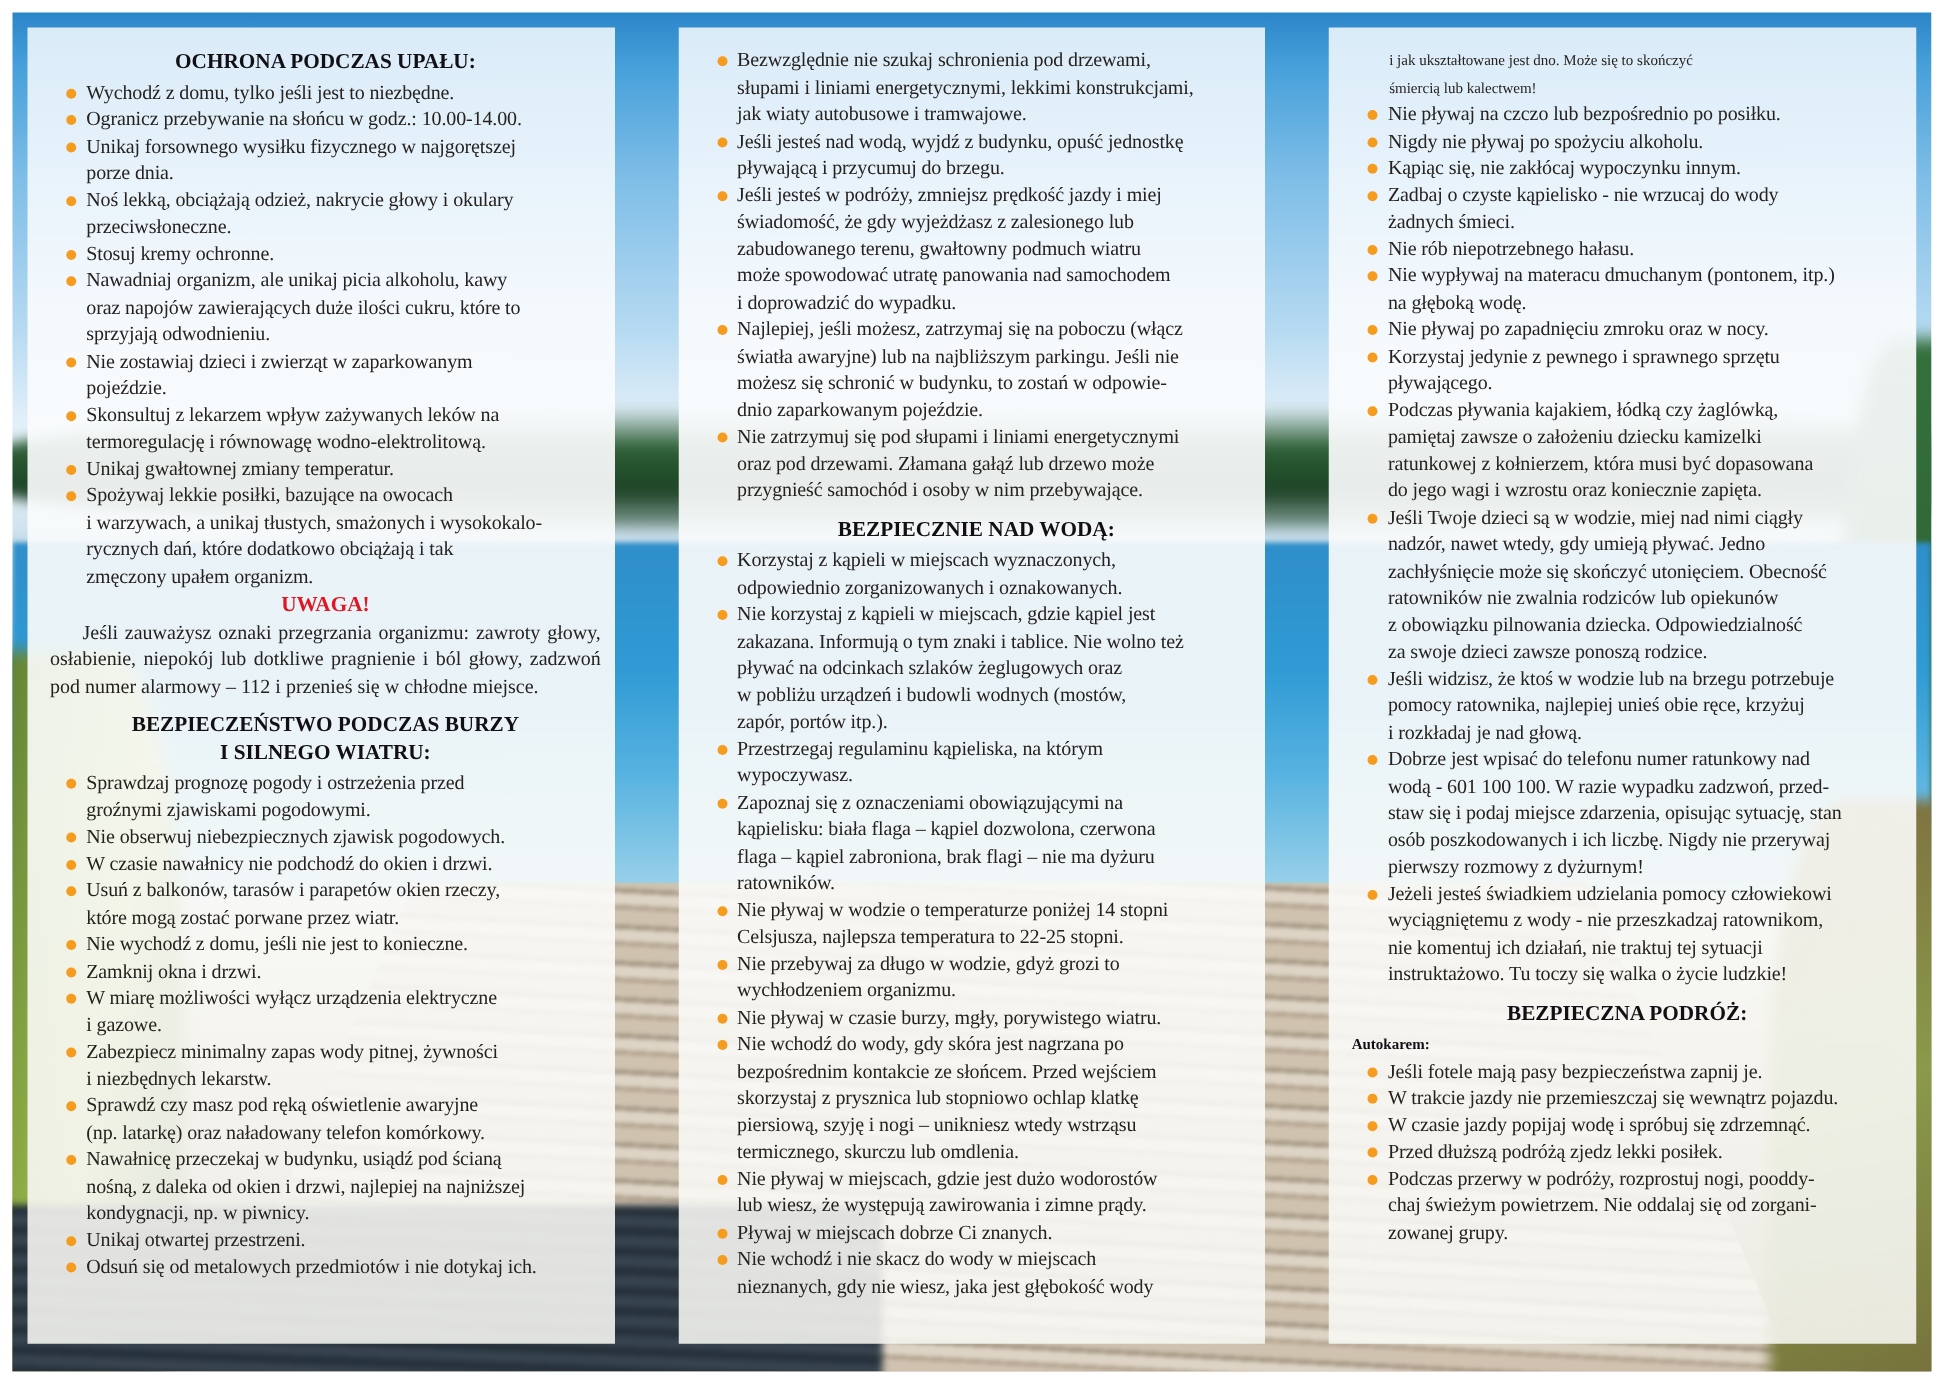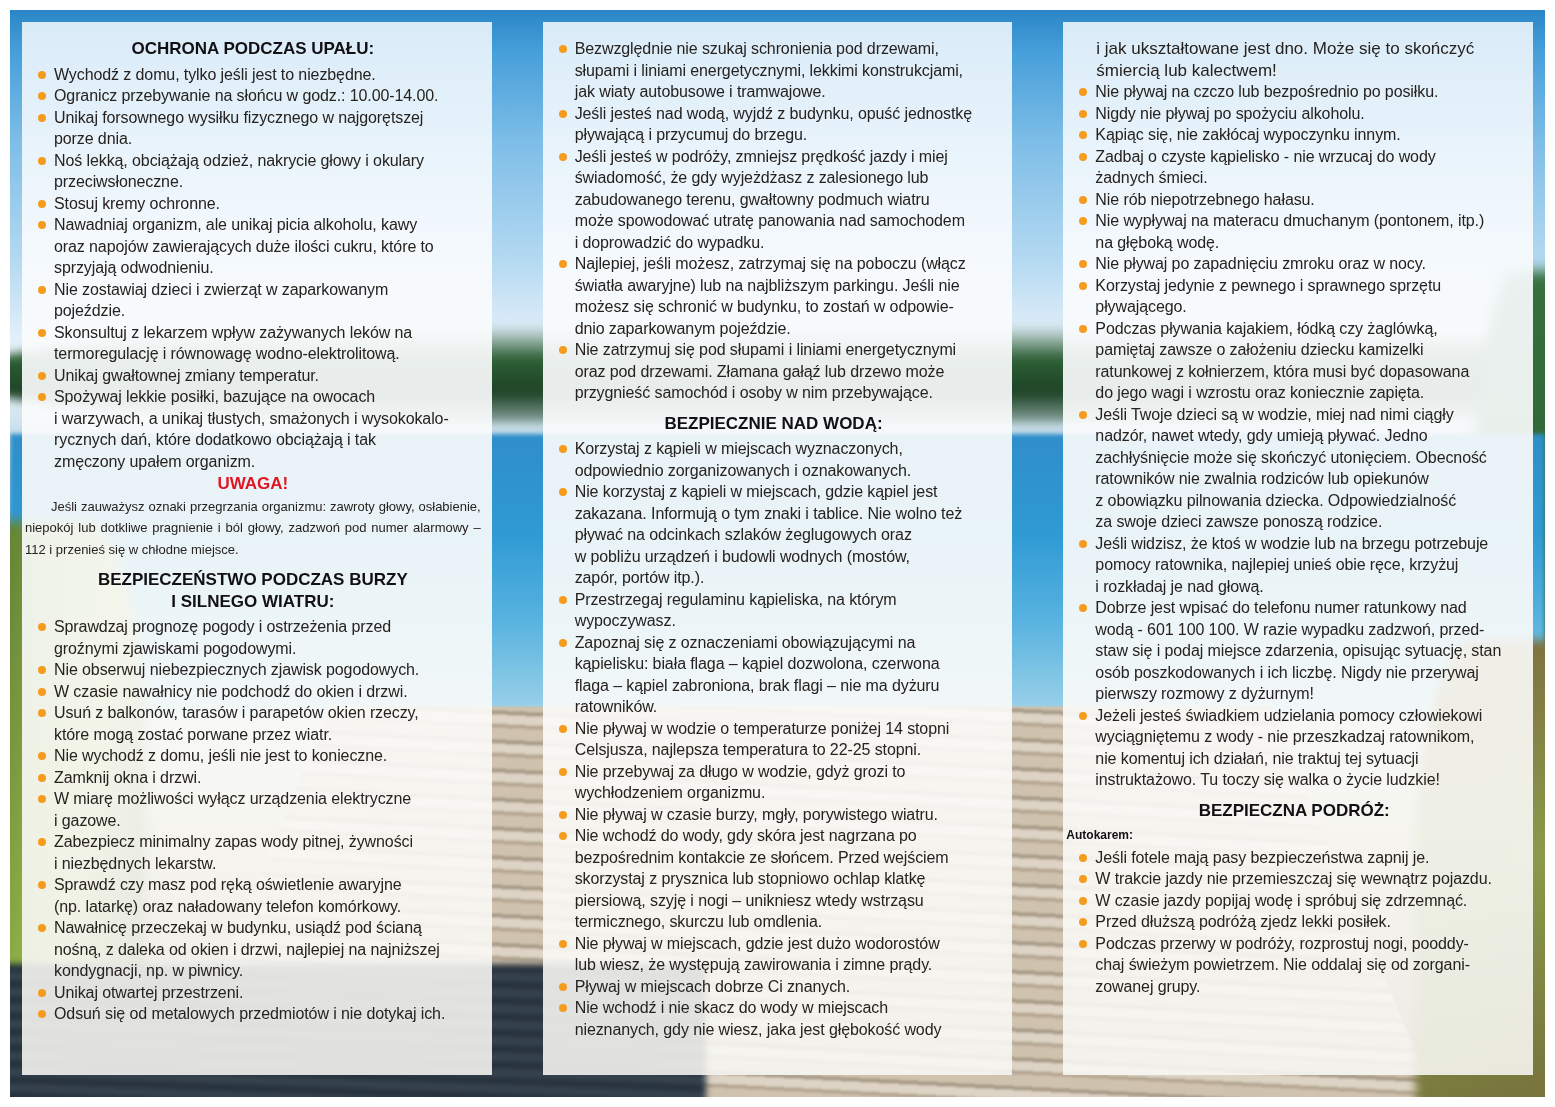--- a/index.html
+++ b/index.html
@@ -40,39 +40,39 @@
     filter:blur(5px);border-radius:40% 0 0 30%;}
   
   .panels{
     position:absolute;left:22px;top:22px;width:1511px;bottom:32px;
     display:flex;gap:51px;
   }
   .panel{
     flex:1 1 0;
     background:linear-gradient(180deg,rgba(230,242,251,.93) 0%,rgba(250,252,254,.92) 22%,rgba(252,252,250,.9) 60%,rgba(248,248,244,.88) 100%);
   }
-  .panel-content{padding:13px 11px 12px 3px;}
+  .panel-content{padding:13px 11px 12px 18px;font-family:Liberation Serif, serif;}
   .panel-content > :first-child{margin-top:3px;}
   h2.heading{
     font-size:17px;font-weight:700;color:#121014;text-align:center;
     margin:9px 6px 4px;white-space:pre-line;line-height:21.5px;
   }
   h3.alert{
     font-size:17px;font-weight:700;color:#e01722;text-align:center;
     margin:1px 0 1px;line-height:21.5px;
   }
   h3.subheading{
     font-size:12px;font-weight:700;color:#121014;margin:1px 0 0;line-height:21.5px;
   }
   p.paragraph{
-    font-size:13px;color:#26221f;margin:0;line-height:21.5px;
+    font-size:16px;color:#26221f;margin:0;line-height:21.5px;
     text-align:justify;text-indent:26px;
   }
   p.continuation{
-    font-size:17px;color:#26221f;margin:0 0 0 30px;line-height:21.5px;
+    font-size:12px;color:#26221f;margin:0 0 0 30px;line-height:21.5px;
     white-space:pre-line;
   }
   ul.bullets{list-style:none;margin:0;padding:0;}
   ul.bullets li{display:flex;align-items:flex-start;padding-left:13px;}
   .dot{
     flex:0 0 8px;width:8px;height:8px;border-radius:50%;
     background:#f59b1e;margin:7px 8px 0 0;
   }
   .btext{
     font-size:16px;color:#26221f;line-height:21.5px;white-space:pre-line;

